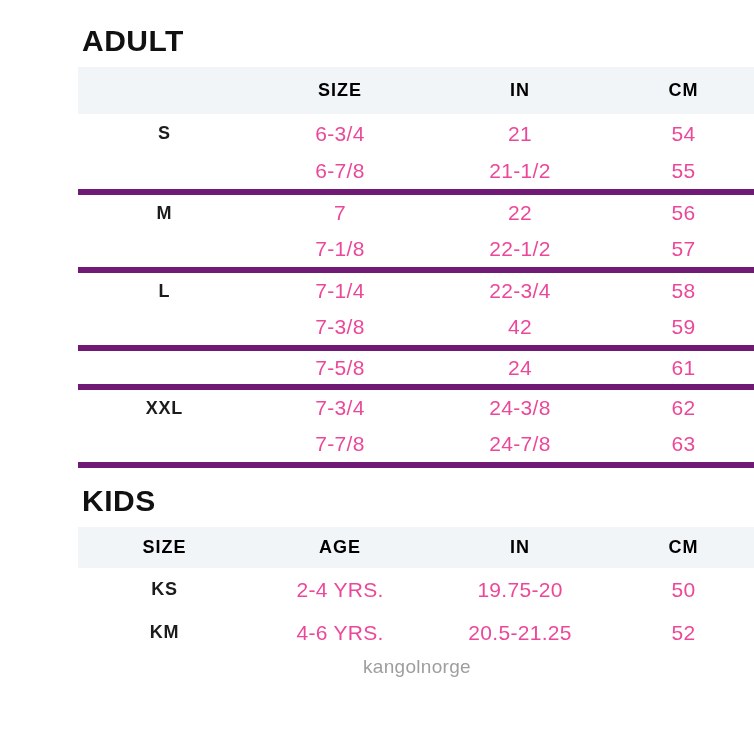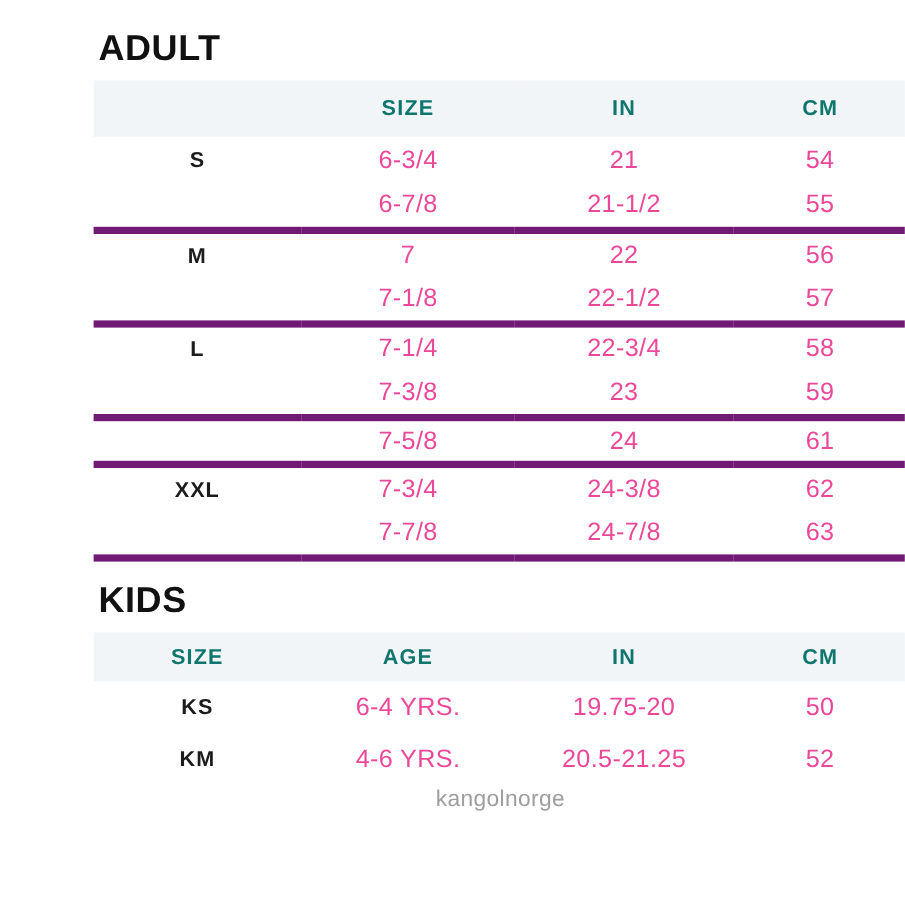--- a/index.html
+++ b/index.html
@@ -32,21 +32,21 @@
   }
   col.c1 { width: 25.5%; }
   col.c2 { width: 26.3%; }
   col.c3 { width: 26.8%; }
   col.c4 { width: 21.4%; }
   thead tr { background: #f2f5f8; }
   th {
     font-size: 18px;
     font-weight: 700;
     letter-spacing: 1px;
-    color: #0f766e;
+    color: #000000;
     text-align: center;
     vertical-align: middle;
   }
   td {
     font-size: 21px;
     font-weight: 300;
     color: #ec4899;
     text-align: center;
     vertical-align: middle;
     letter-spacing: 0.3px;
@@ -125,21 +125,21 @@
           </tr>
           <tr>
             <td class="label-cell">L</td>
             <td>7-1/4</td>
             <td>22-3/4</td>
             <td>58</td>
           </tr>
           <tr class="group-end">
             <td class="label-cell"></td>
             <td>7-3/8</td>
-            <td>23</td>
+            <td>42</td>
             <td>59</td>
           </tr>
           <tr class="group-end">
             <td class="label-cell"></td>
             <td>7-5/8</td>
             <td>24</td>
             <td>61</td>
           </tr>
           <tr>
             <td class="label-cell">XXL</td>
@@ -170,21 +170,21 @@
         <tr>
           <th>SIZE</th>
           <th>AGE</th>
           <th>IN</th>
           <th>CM</th>
         </tr>
       </thead>
       <tbody>
           <tr>
             <td class="label-cell">KS</td>
-            <td>6-4 YRS.</td>
+            <td>2-4 YRS.</td>
             <td>19.75-20</td>
             <td>50</td>
           </tr>
           <tr>
             <td class="label-cell">KM</td>
             <td>4-6 YRS.</td>
             <td>20.5-21.25</td>
             <td>52</td>
           </tr>
         </tbody>

